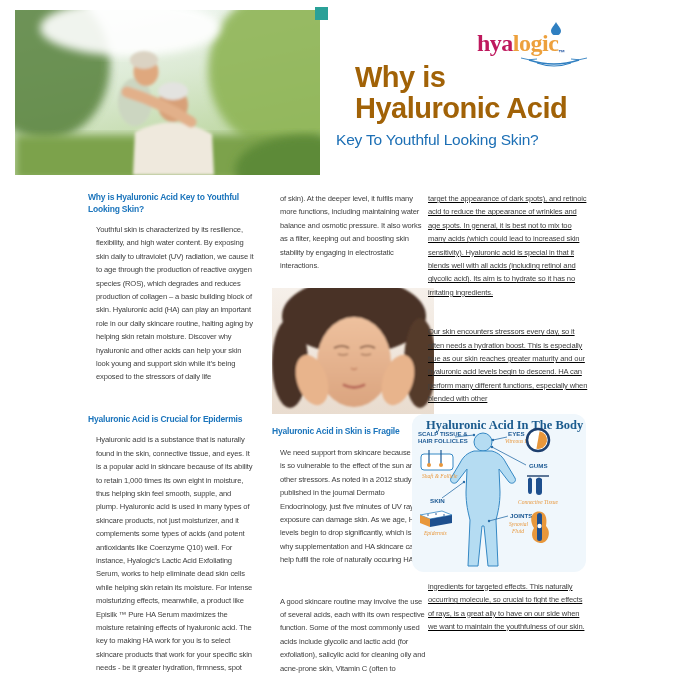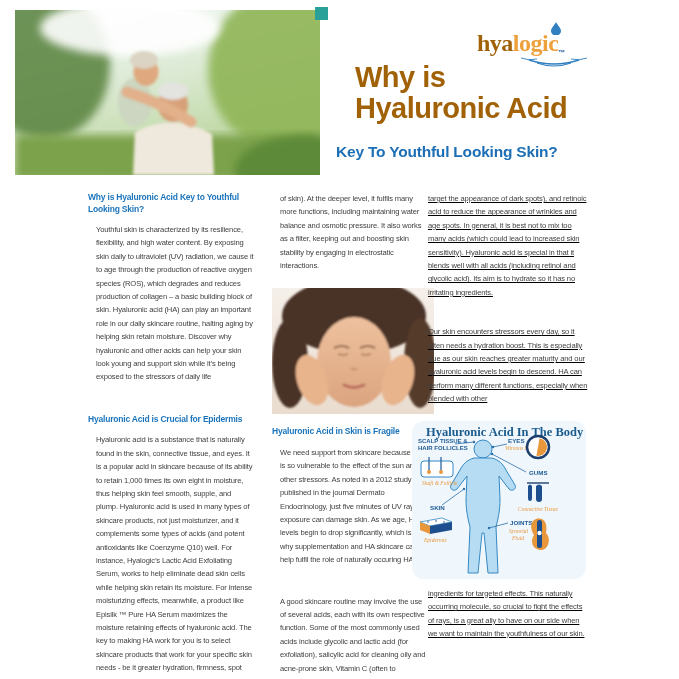--- a/index.html
+++ b/index.html
@@ -3,43 +3,43 @@
 <meta charset="utf-8">
 <style>
   html,body{margin:0;padding:0;background:#ffffff;}
   body{width:679px;height:679px;overflow:hidden;font-family:"Liberation Sans",sans-serif;}
   .page{position:relative;width:679px;height:679px;background:#fff;}
 
   
   .hero-photo{position:absolute;left:15px;top:10px;width:305px;height:165px;overflow:hidden;}
   .teal-marker{position:absolute;left:315px;top:7px;width:13px;height:13px;}
   .logo{position:absolute;left:477px;top:30px;width:110px;height:40px;font-family:"Liberation Serif",serif;font-weight:bold;font-size:24px;letter-spacing:-0.5px;white-space:nowrap;}
-  .logo .hya{color:#a16207;}
+  .logo .hya{color:#be185d;}
   .logo .logic{color:#eda03c;}
   .logo .tm{font-size:7px;color:#1b4f9e;vertical-align:-4px;font-family:"Liberation Sans",sans-serif;}
   .logo-drop{position:absolute;left:74px;top:-8px;width:10px;height:13px;}
   .logo-ripples{position:absolute;left:42px;top:27px;width:70px;height:12px;}
   .title{position:absolute;left:355px;top:62px;width:330px;color:#a16207;font-weight:bold;font-size:29px;line-height:31px;letter-spacing:-0.5px;white-space:pre-line;}
-  .subtitle{position:absolute;left:336px;top:131px;width:330px;color:#1c6fb5;font-weight:bold;font-size:15.5px;letter-spacing:-0.2px;margin-top:12px;}
+  .subtitle{position:absolute;left:336px;top:131px;width:330px;color:#1c6fb5;font-weight:normal;font-size:15.5px;letter-spacing:-0.2px;}
 
   
   .col{position:absolute;top:184px;}
   .col1{left:88px;width:174px;}
   .col2{left:272px;width:162px;}
   .col3{left:420px;width:178px;text-decoration:underline;}
   .col h3{margin:8px 0 3px 0;color:#1c75bc;font-size:8.5px;line-height:11.5px;letter-spacing:-0.2px;font-weight:bold;white-space:pre-line;}
   .col p{margin:8px;color:#3f3f3f;font-size:7.6px;line-height:13.4px;letter-spacing:-0.15px;}
   .gap14{height:14px;}
   .gap12{height:12px;}
   .gap10{height:10px;}
 
   .face-photo{width:162px;height:126px;margin:16px 0 12px 0;overflow:hidden;}
 
   
-  .diagram{position:relative;width:174px;height:158px;margin:15px 0 8px -8px;background:#f0f7fc;border-radius:12px;}
+  .diagram{position:relative;width:174px;height:158px;margin:8px 0 8px -8px;background:#f0f7fc;border-radius:12px;}
 </style>
 </head>
 <body>
 
 <div class="page">
 
   <div class="hero-photo">
     <svg width="305" height="165" viewBox="0 0 305 165">
       <defs>
         <linearGradient id="sky" x1="0" y1="0" x2="0.4" y2="1">

